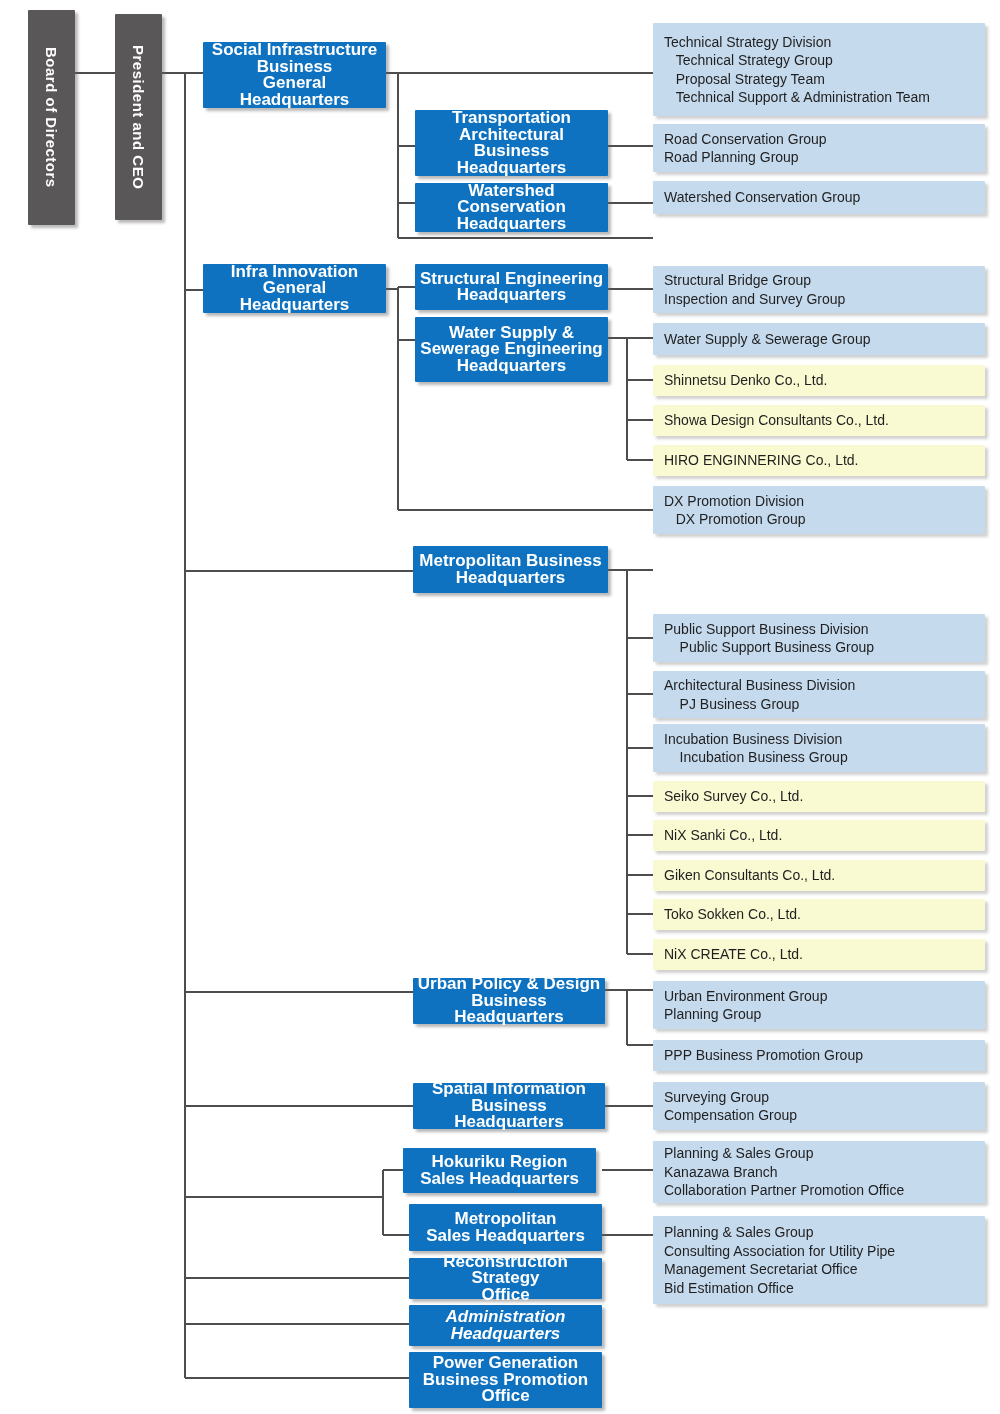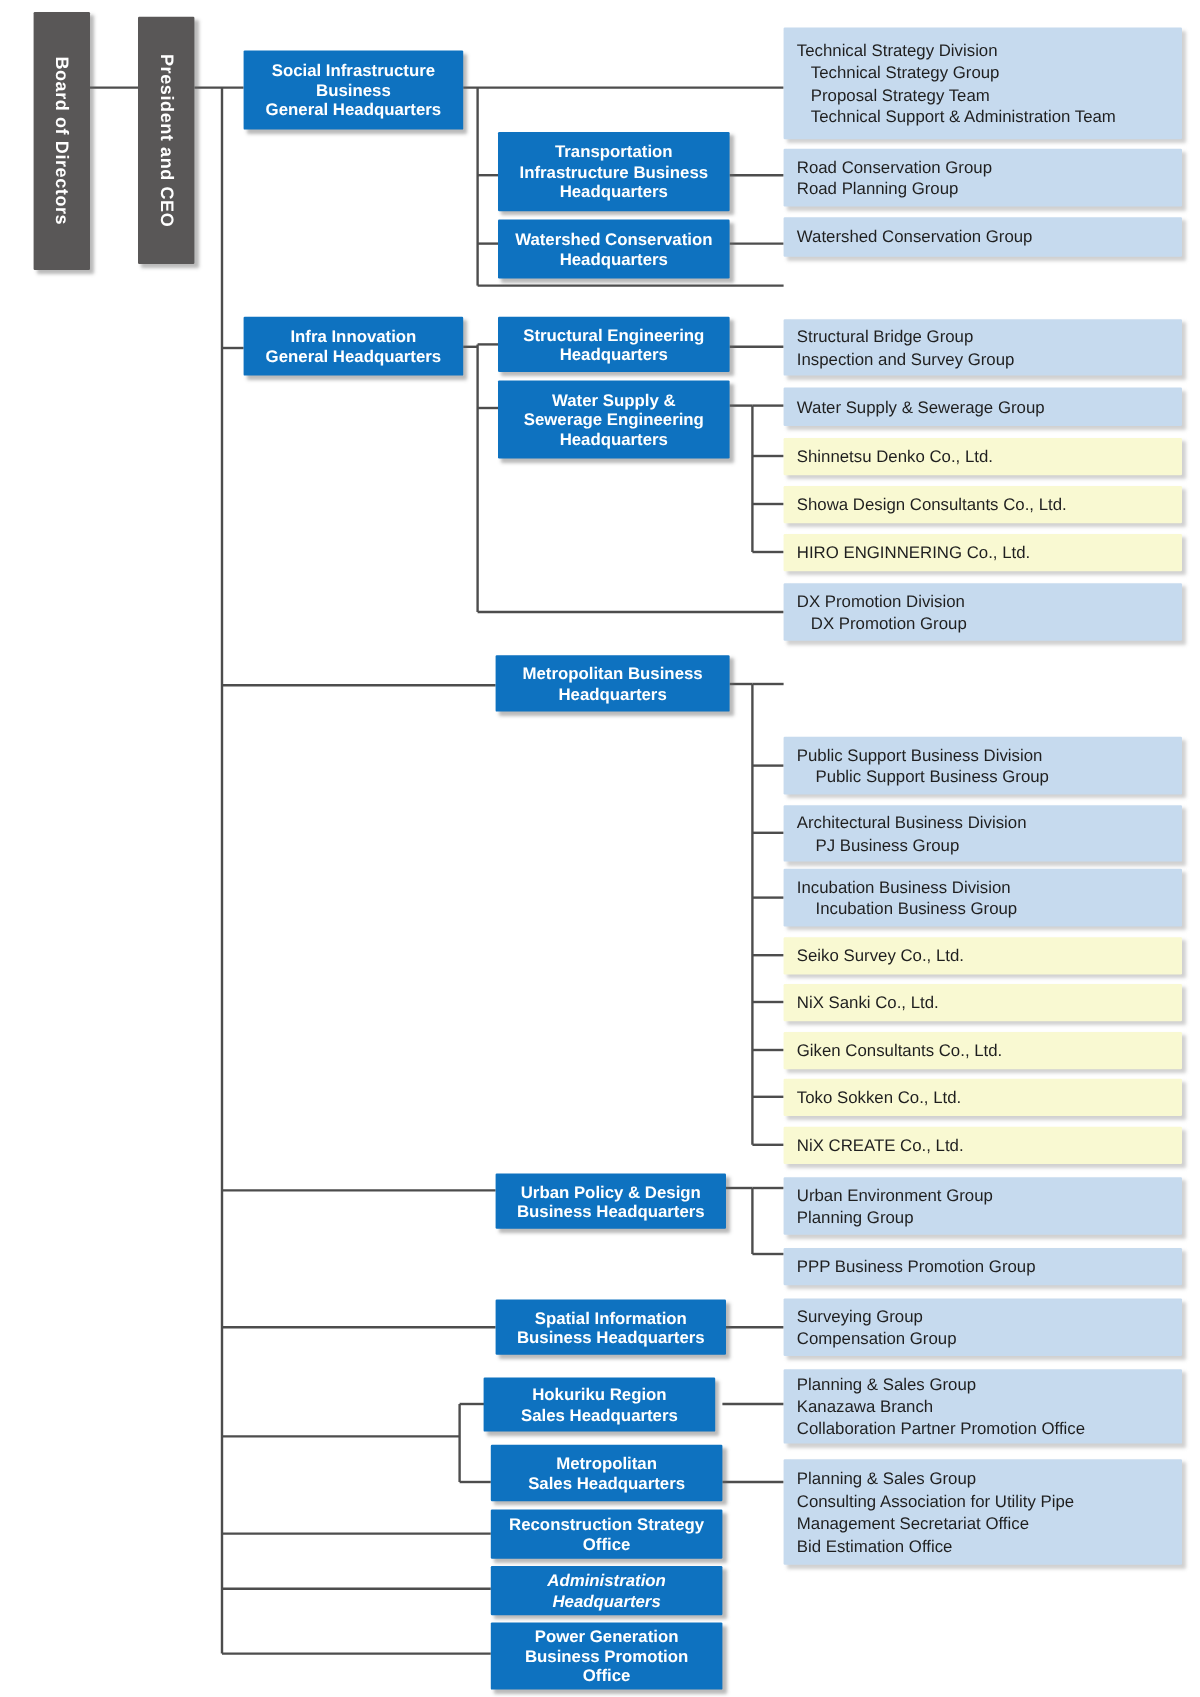--- a/index.html
+++ b/index.html
@@ -11,21 +11,21 @@
   svg.wires{position:absolute;left:0;top:0;width:1000px;height:1414px;z-index:1;}
   svg.wires path{stroke:#4d4d4d;stroke-width:2;fill:none;}
   .node{position:absolute;z-index:2;box-sizing:border-box;display:flex;align-items:center;
         white-space:pre-wrap;border-radius:1px;}
   .gray{
     background:#595757;color:#ffffff;font-weight:bold;font-size:15px;letter-spacing:.5px;
     writing-mode:vertical-rl;justify-content:center;align-items:center;text-align:center;
     box-shadow:3px 3px 3px rgba(100,100,100,.45);
   }
   .blue{
-    background:#0e72c0;color:#ffffff;font-weight:bold;font-size:14px;line-height:16.5px;
+    background:#0e72c0;color:#ffffff;font-weight:bold;font-size:17px;line-height:16.5px;
     justify-content:center;text-align:center;
     box-shadow:3px 3px 3px rgba(100,100,100,.45);
     padding:2px 4px;
   }
   .unit{
     background:#c6daee;color:#1f1f1f;font-size:14px;line-height:18.5px;
     padding:4px 11px;text-align:left;
     box-shadow:3px 3px 3px rgba(150,150,150,.45);
   }
   .yellow{background:#f9f9d2;}
@@ -101,21 +101,21 @@
     </g>
   </svg>
 
   <div class="node gray" style="left:28px;top:10px;width:47px;height:215px;">Board of Directors</div>
   <div class="node gray" style="left:115px;top:14px;width:47px;height:206px;">President and CEO</div>
 
   <div class="node blue" style="left:203px;top:42px;width:183px;height:66px;">Social Infrastructure
 Business
 General Headquarters</div>
   <div class="node blue" style="left:415px;top:110px;width:193px;height:66px;">Transportation
-Infrastructure Business
+Architectural Business
 Headquarters</div>
   <div class="node blue" style="left:415px;top:183px;width:193px;height:49px;">Watershed Conservation
 Headquarters</div>
   <div class="node blue" style="left:203px;top:264px;width:183px;height:49px;">Infra Innovation
 General Headquarters</div>
   <div class="node blue" style="left:415px;top:264px;width:193px;height:46px;">Structural Engineering
 Headquarters</div>
   <div class="node blue" style="left:415px;top:317px;width:193px;height:65px;">Water Supply &amp;
 Sewerage Engineering
 Headquarters</div>

